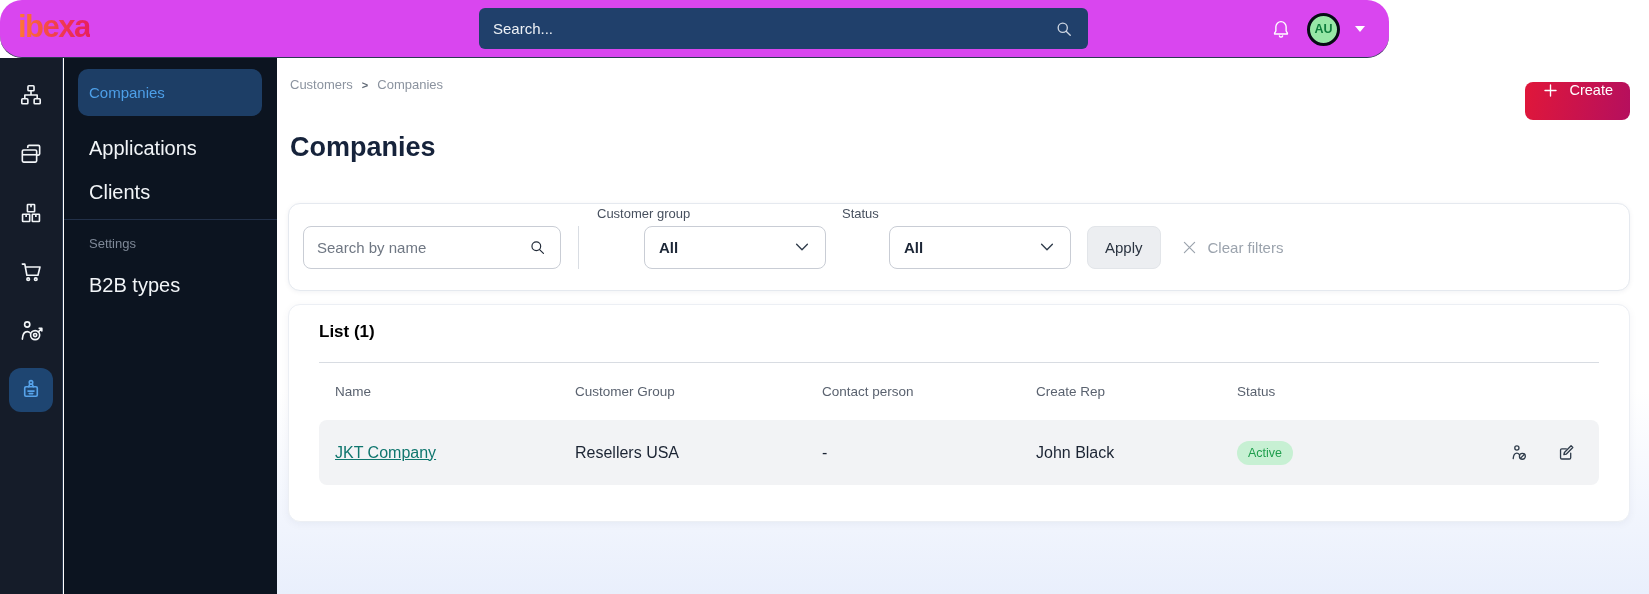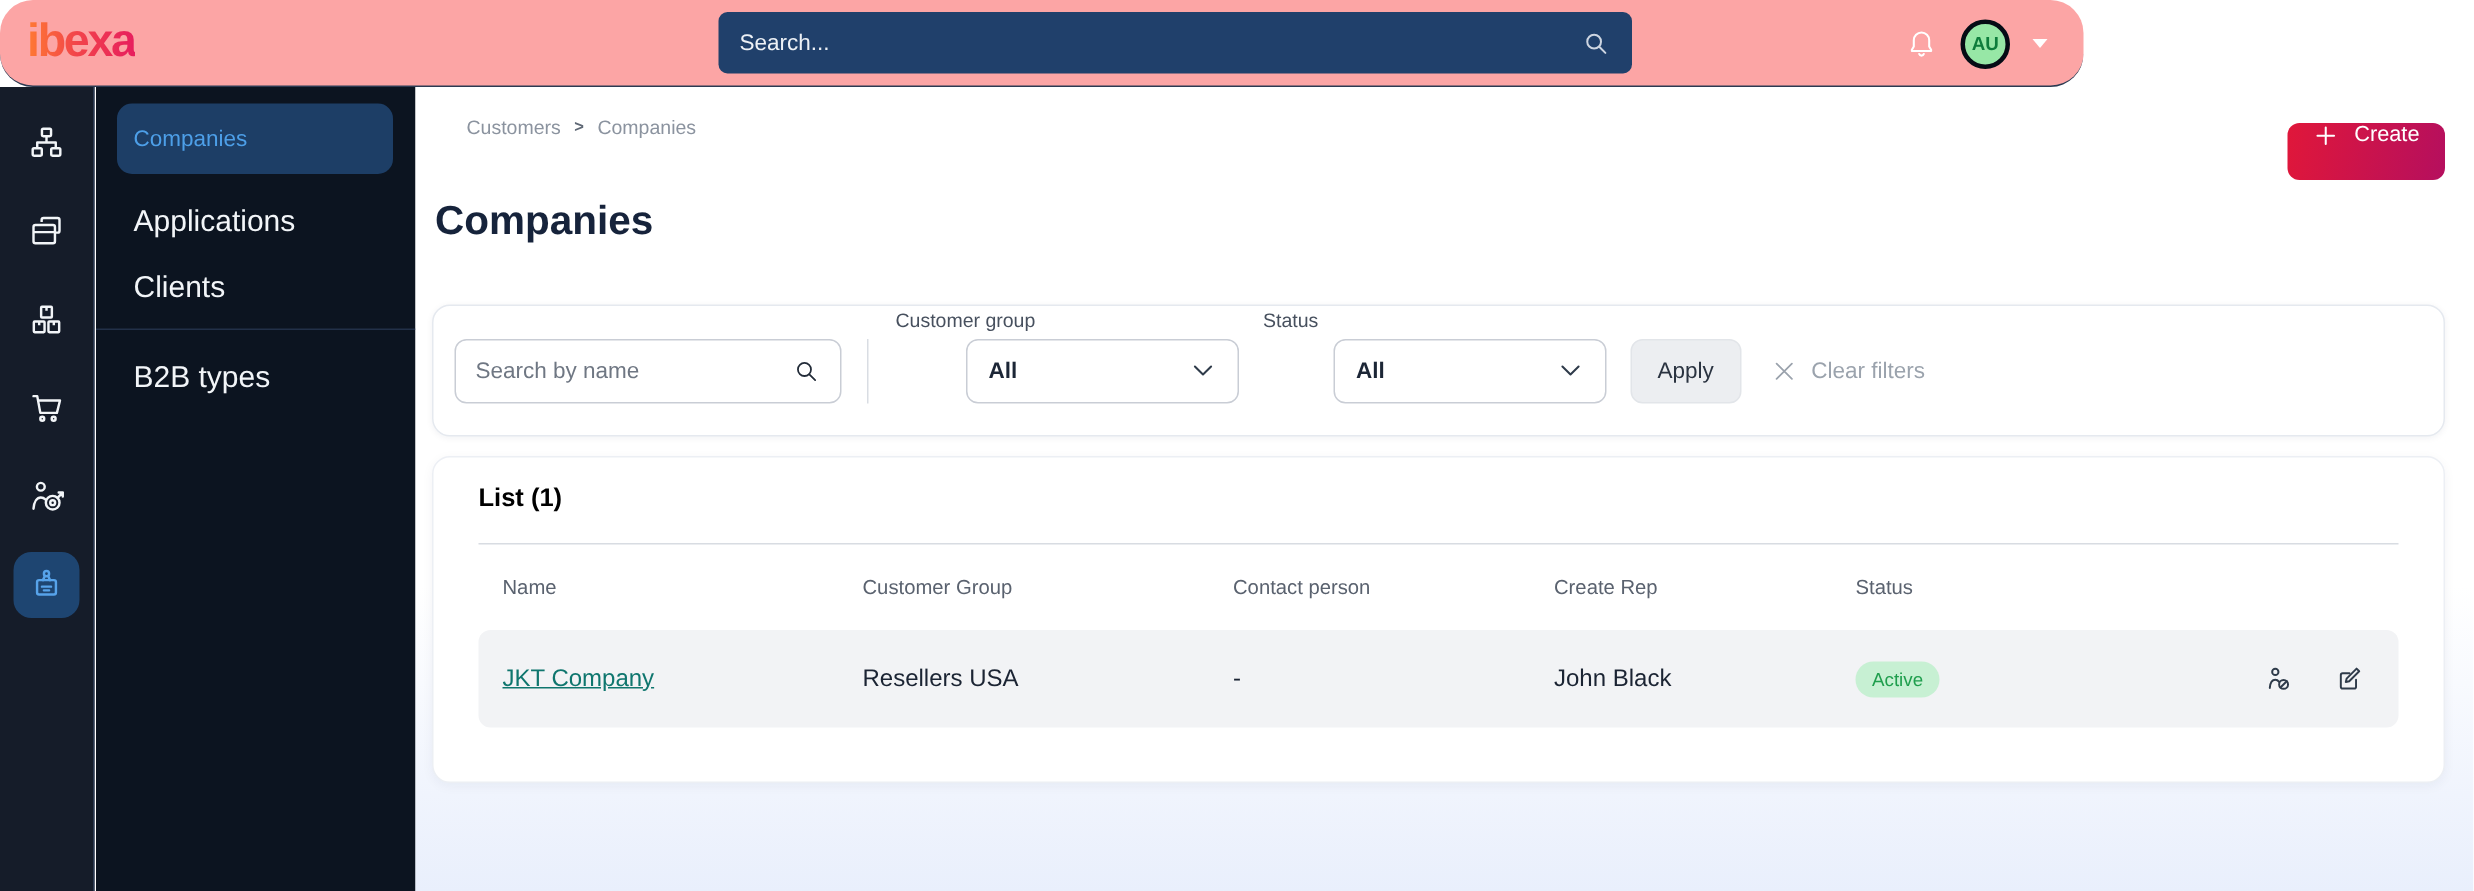--- a/index.html
+++ b/index.html
@@ -8,21 +8,21 @@
     font-family: "Liberation Sans", sans-serif;
     position: relative;
     overflow: hidden;
     background: #ffffff;
   }
   svg { display: block; }
 
   
   .topbar {
     position: absolute; left: 0; top: 0; width: 1389px; height: 58px;
-    background: #fca5a5; border-bottom: 1px solid #2b3a52; z-index: 10; border-radius: 22px;
+    background: #d946ef; border-bottom: 1px solid #2b3a52; z-index: 10; border-radius: 22px;
   }
   .logo {
     position: absolute; left: 18px; top: 8px;
     font-size: 31px; font-weight: 800; letter-spacing: -1.5px; line-height: 38px;
     background: linear-gradient(90deg, #ff7a33 0%, #f2454a 45%, #e71e5e 100%);
     -webkit-background-clip: text; background-clip: text; color: transparent;
   }
   .topsearch {
     position: absolute; left: 479px; top: 8px; width: 609px; height: 41px;
     background: #20406b; border-radius: 6px;
@@ -83,21 +83,21 @@
   .menu-section { color: #7e8897; font-size: 13px; padding: 16px 0 2px 25px; }
 
   
   .main {
     position: absolute; left: 277px; top: 58px; width: 1372px; height: 536px;
     background: linear-gradient(180deg, #ffffff 62%, #e9effc 100%);
   }
   .breadcrumb {
     position: absolute; left: 13px; top: 19px;
     display: flex; align-items: center; gap: 9px;
-    font-size: 13px; color: #8b939f; margin-left: 21px;
+    font-size: 13px; color: #8b939f;
   }
   .crumb { cursor: pointer; }
   .crumb-sep { color: #5f6875; font-size: 11px; font-weight: bold; }
   .create-btn {
     position: absolute; right: 19px; top: 24px; height: 38px; padding: 0 17px;
     background: linear-gradient(100deg, #e0173a, #b50f5e);
     border: none; border-radius: 8px; color: #ffffff; font-size: 14.5px;
     font-family: "Liberation Sans", sans-serif;
     display: flex; align-items: flex-start; gap: 10px; cursor: pointer;
   }
@@ -255,20 +255,21 @@
   <div class="menu-item-active">
     <span>Companies</span>
   </div>
   <div class="menu-item">
     <span>Applications</span>
   </div>
   <div class="menu-item">
     <span>Clients</span>
   </div>
   <div class="menu-divider"></div>
+  <div class="menu-section">Settings</div>
   <div class="menu-item">
     <span>B2B types</span>
   </div>
 </div>
 
 <div class="main">
 
   <div class="breadcrumb">
     <span class="crumb">Customers</span>
     <span class="crumb-sep">&gt;</span>

